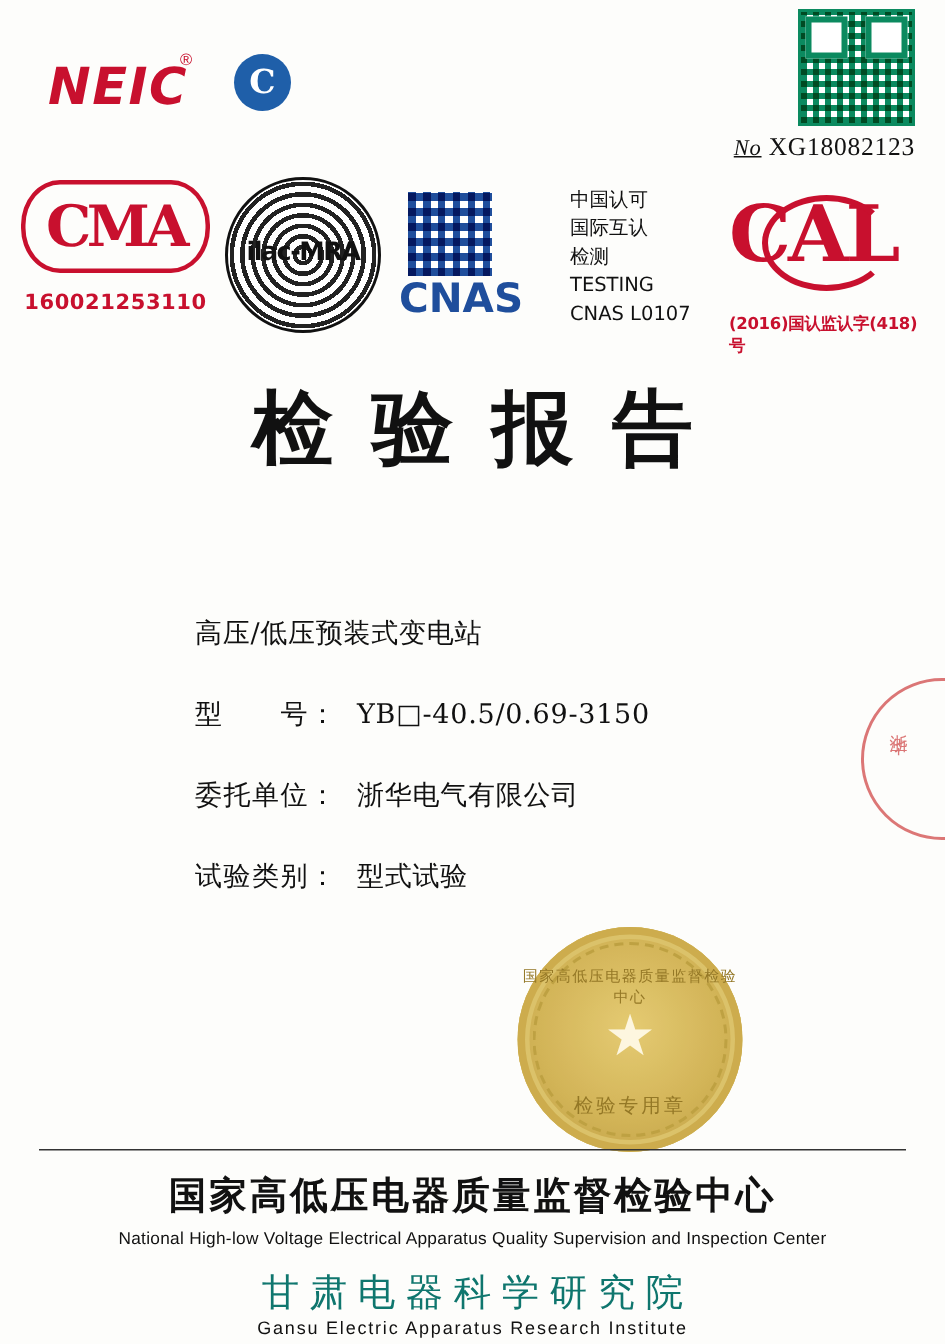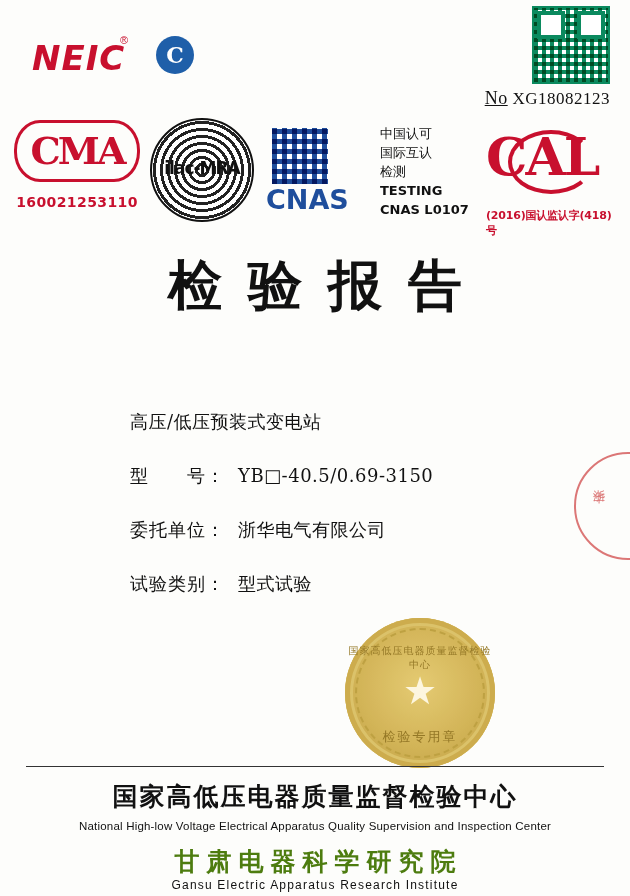--- a/index.html
+++ b/index.html
@@ -82,21 +82,22 @@
   .no-label {
     position: absolute;
     right: 24px; top: 88px;
     font-family: "Liberation Serif", serif;
     font-size: 17px;
     letter-spacing: 0.5px;
     white-space: nowrap;
   }
   .no-label .nolabel-u {
     text-decoration: underline;
-    font-size: 18px;
+    font-size: 15px;
+    font-style: italic;
   }
 
   
   .marks-row {
     position: absolute;
     left: 0; top: 110px;
     width: 630px;
     height: 125px;
   }
   .cma {
@@ -172,21 +173,21 @@
     letter-spacing: 0px;
   }
   .cnas-info {
     position: absolute;
     left: 380px; top: 14px;
     font-family: "DejaVu Sans", sans-serif;
     font-size: 13px;
     line-height: 19px;
     color: #111;
   }
-  .cnas-info b { font-weight: bold; }
+  .cnas-info b { font-weight: normal; }
   .cal {
     position: absolute;
     right: 14px; top: 16px;
     width: 130px;
     text-align: left;
   }
   .cal-logo {
     font-family: "DejaVu Serif", serif;
     font-weight: bold;
     font-size: 52px;
@@ -353,25 +354,25 @@
     font-size: 11.5px;
     letter-spacing: 0.2px;
     color: #111;
   }
   .inst-cn {
     position: absolute;
     left: 0; top: 845px;
     width: 630px;
     text-align: center;
     font-family: "DejaVu Serif", serif;
-    font-weight: bold;
+    font-weight: normal;
     font-size: 25px;
     letter-spacing: 7px;
     text-indent: 7px;
-    color: #4d7c0f;
+    color: #0f766e;
   }
   .inst-en {
     position: absolute;
     left: 0; top: 878px;
     width: 630px;
     text-align: center;
     font-family: "Liberation Sans", sans-serif;
     font-size: 12px;
     letter-spacing: 1.2px;
     color: #111;

